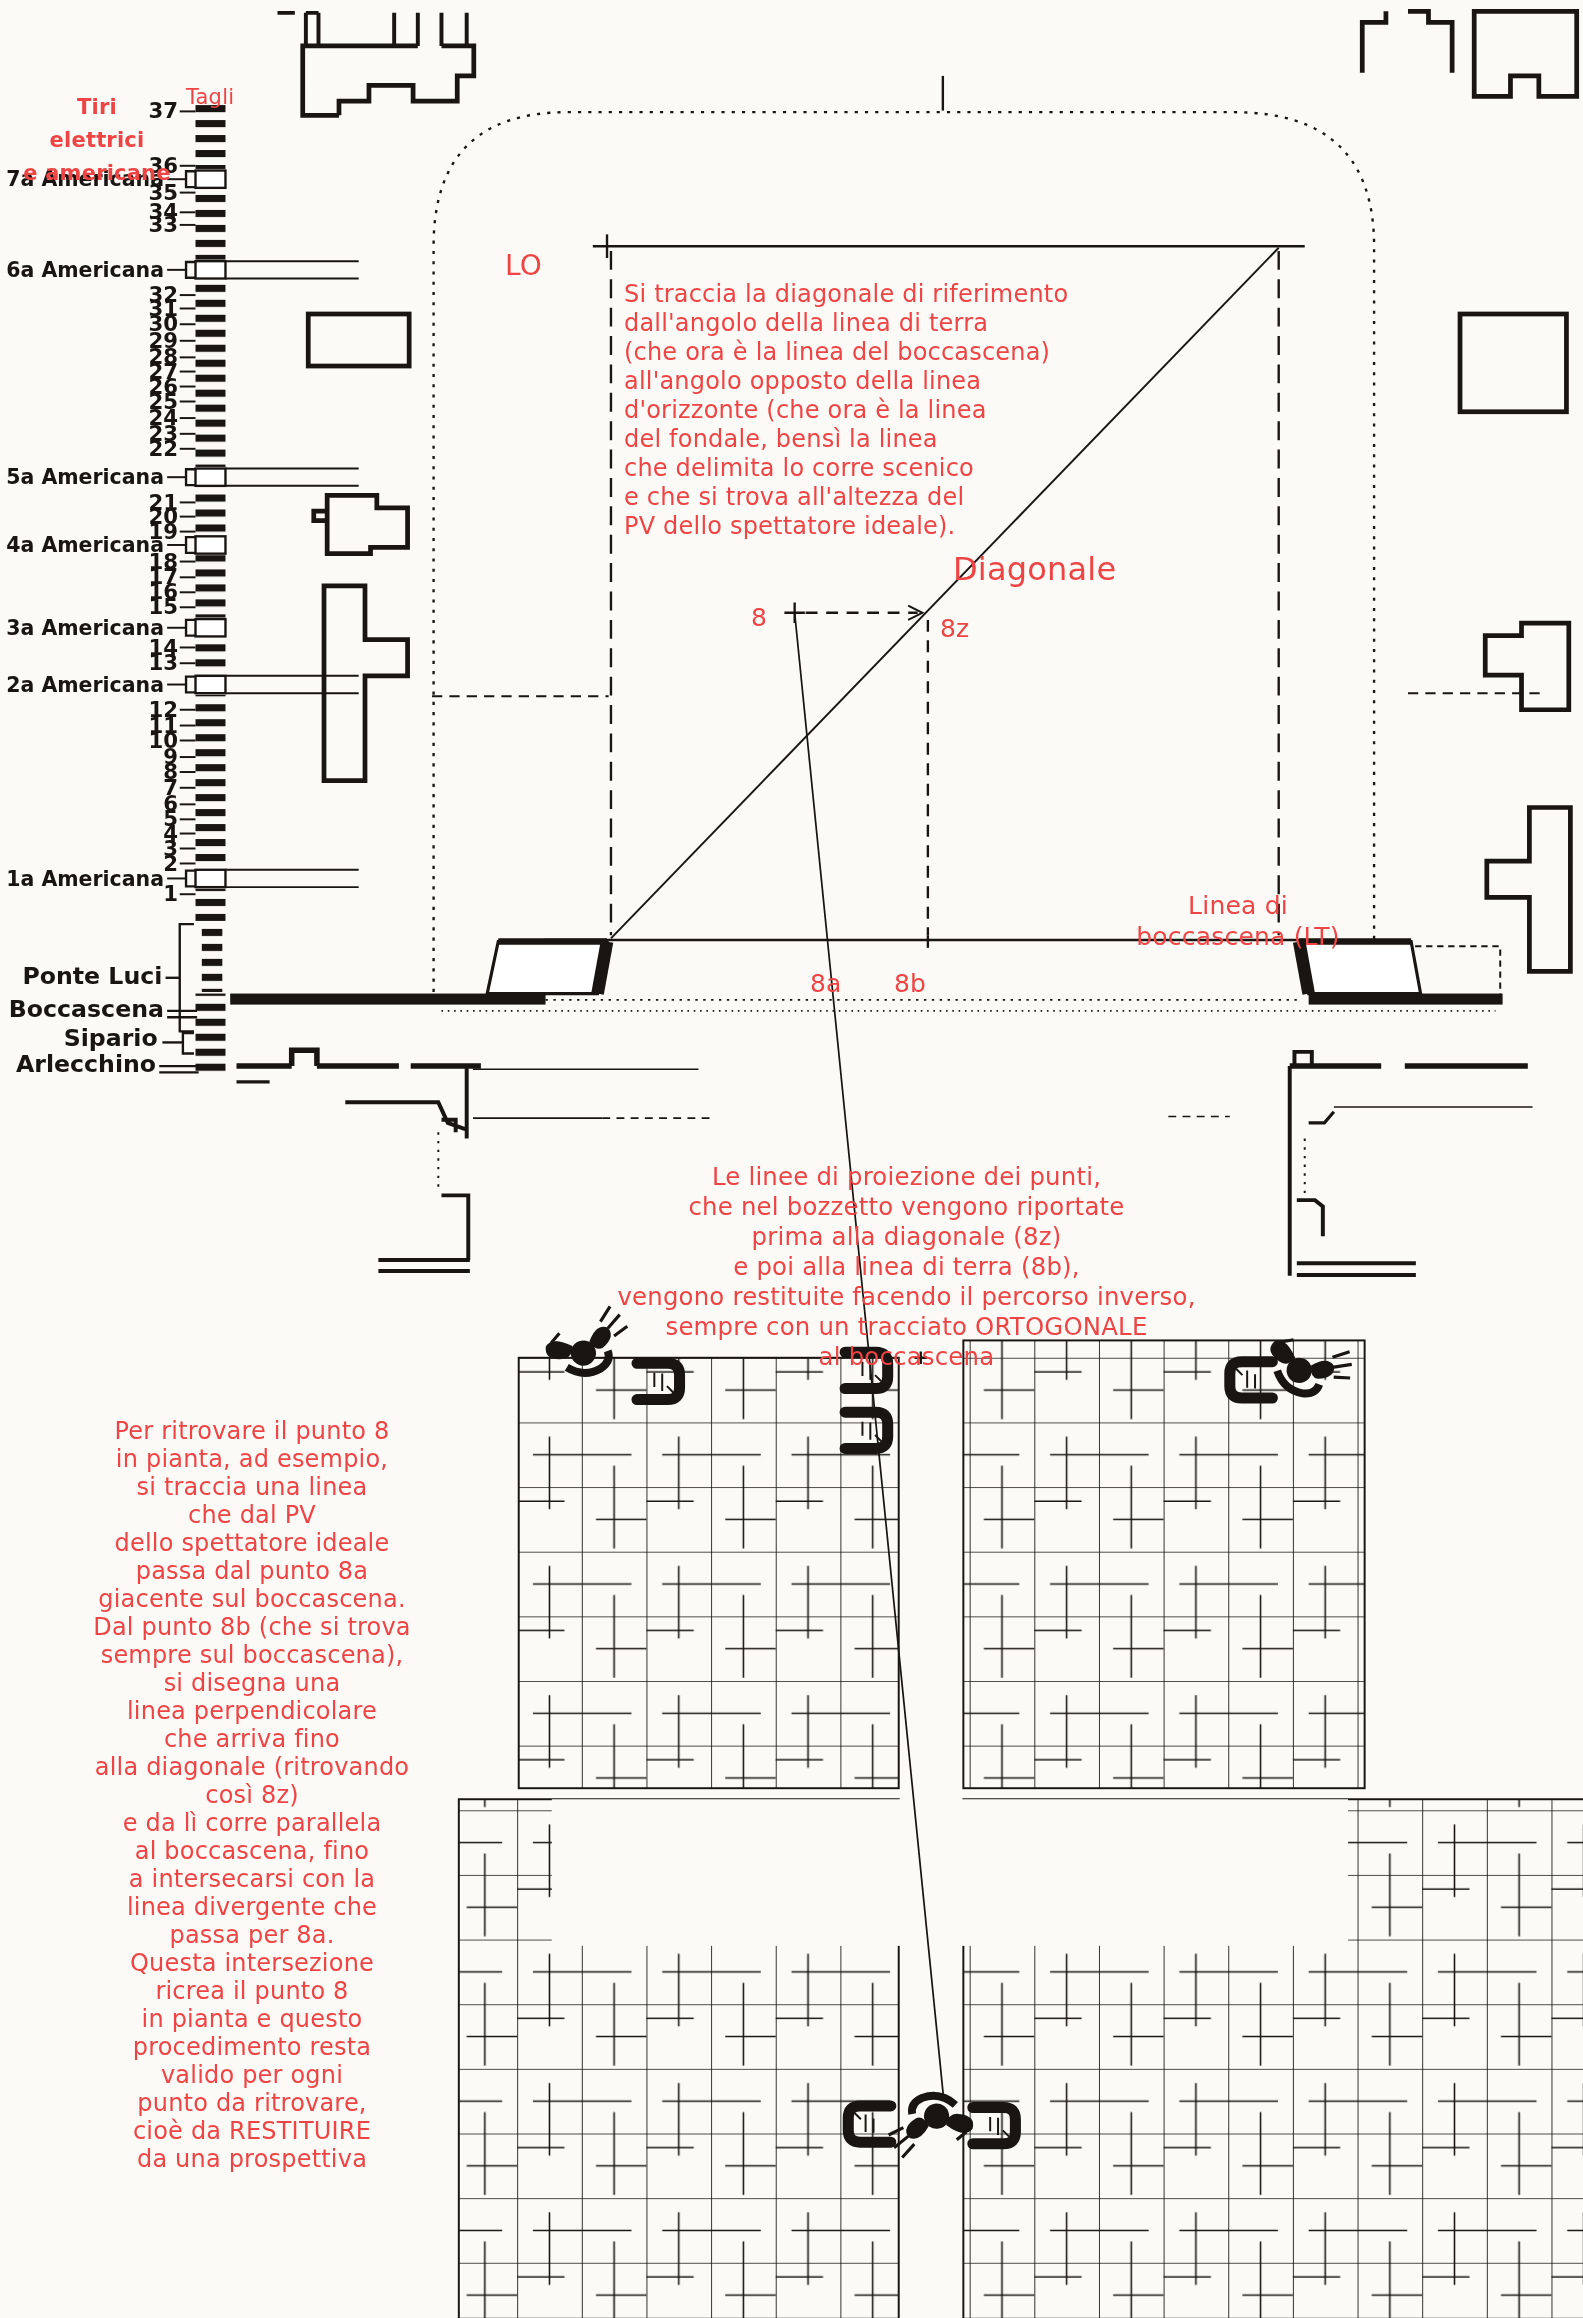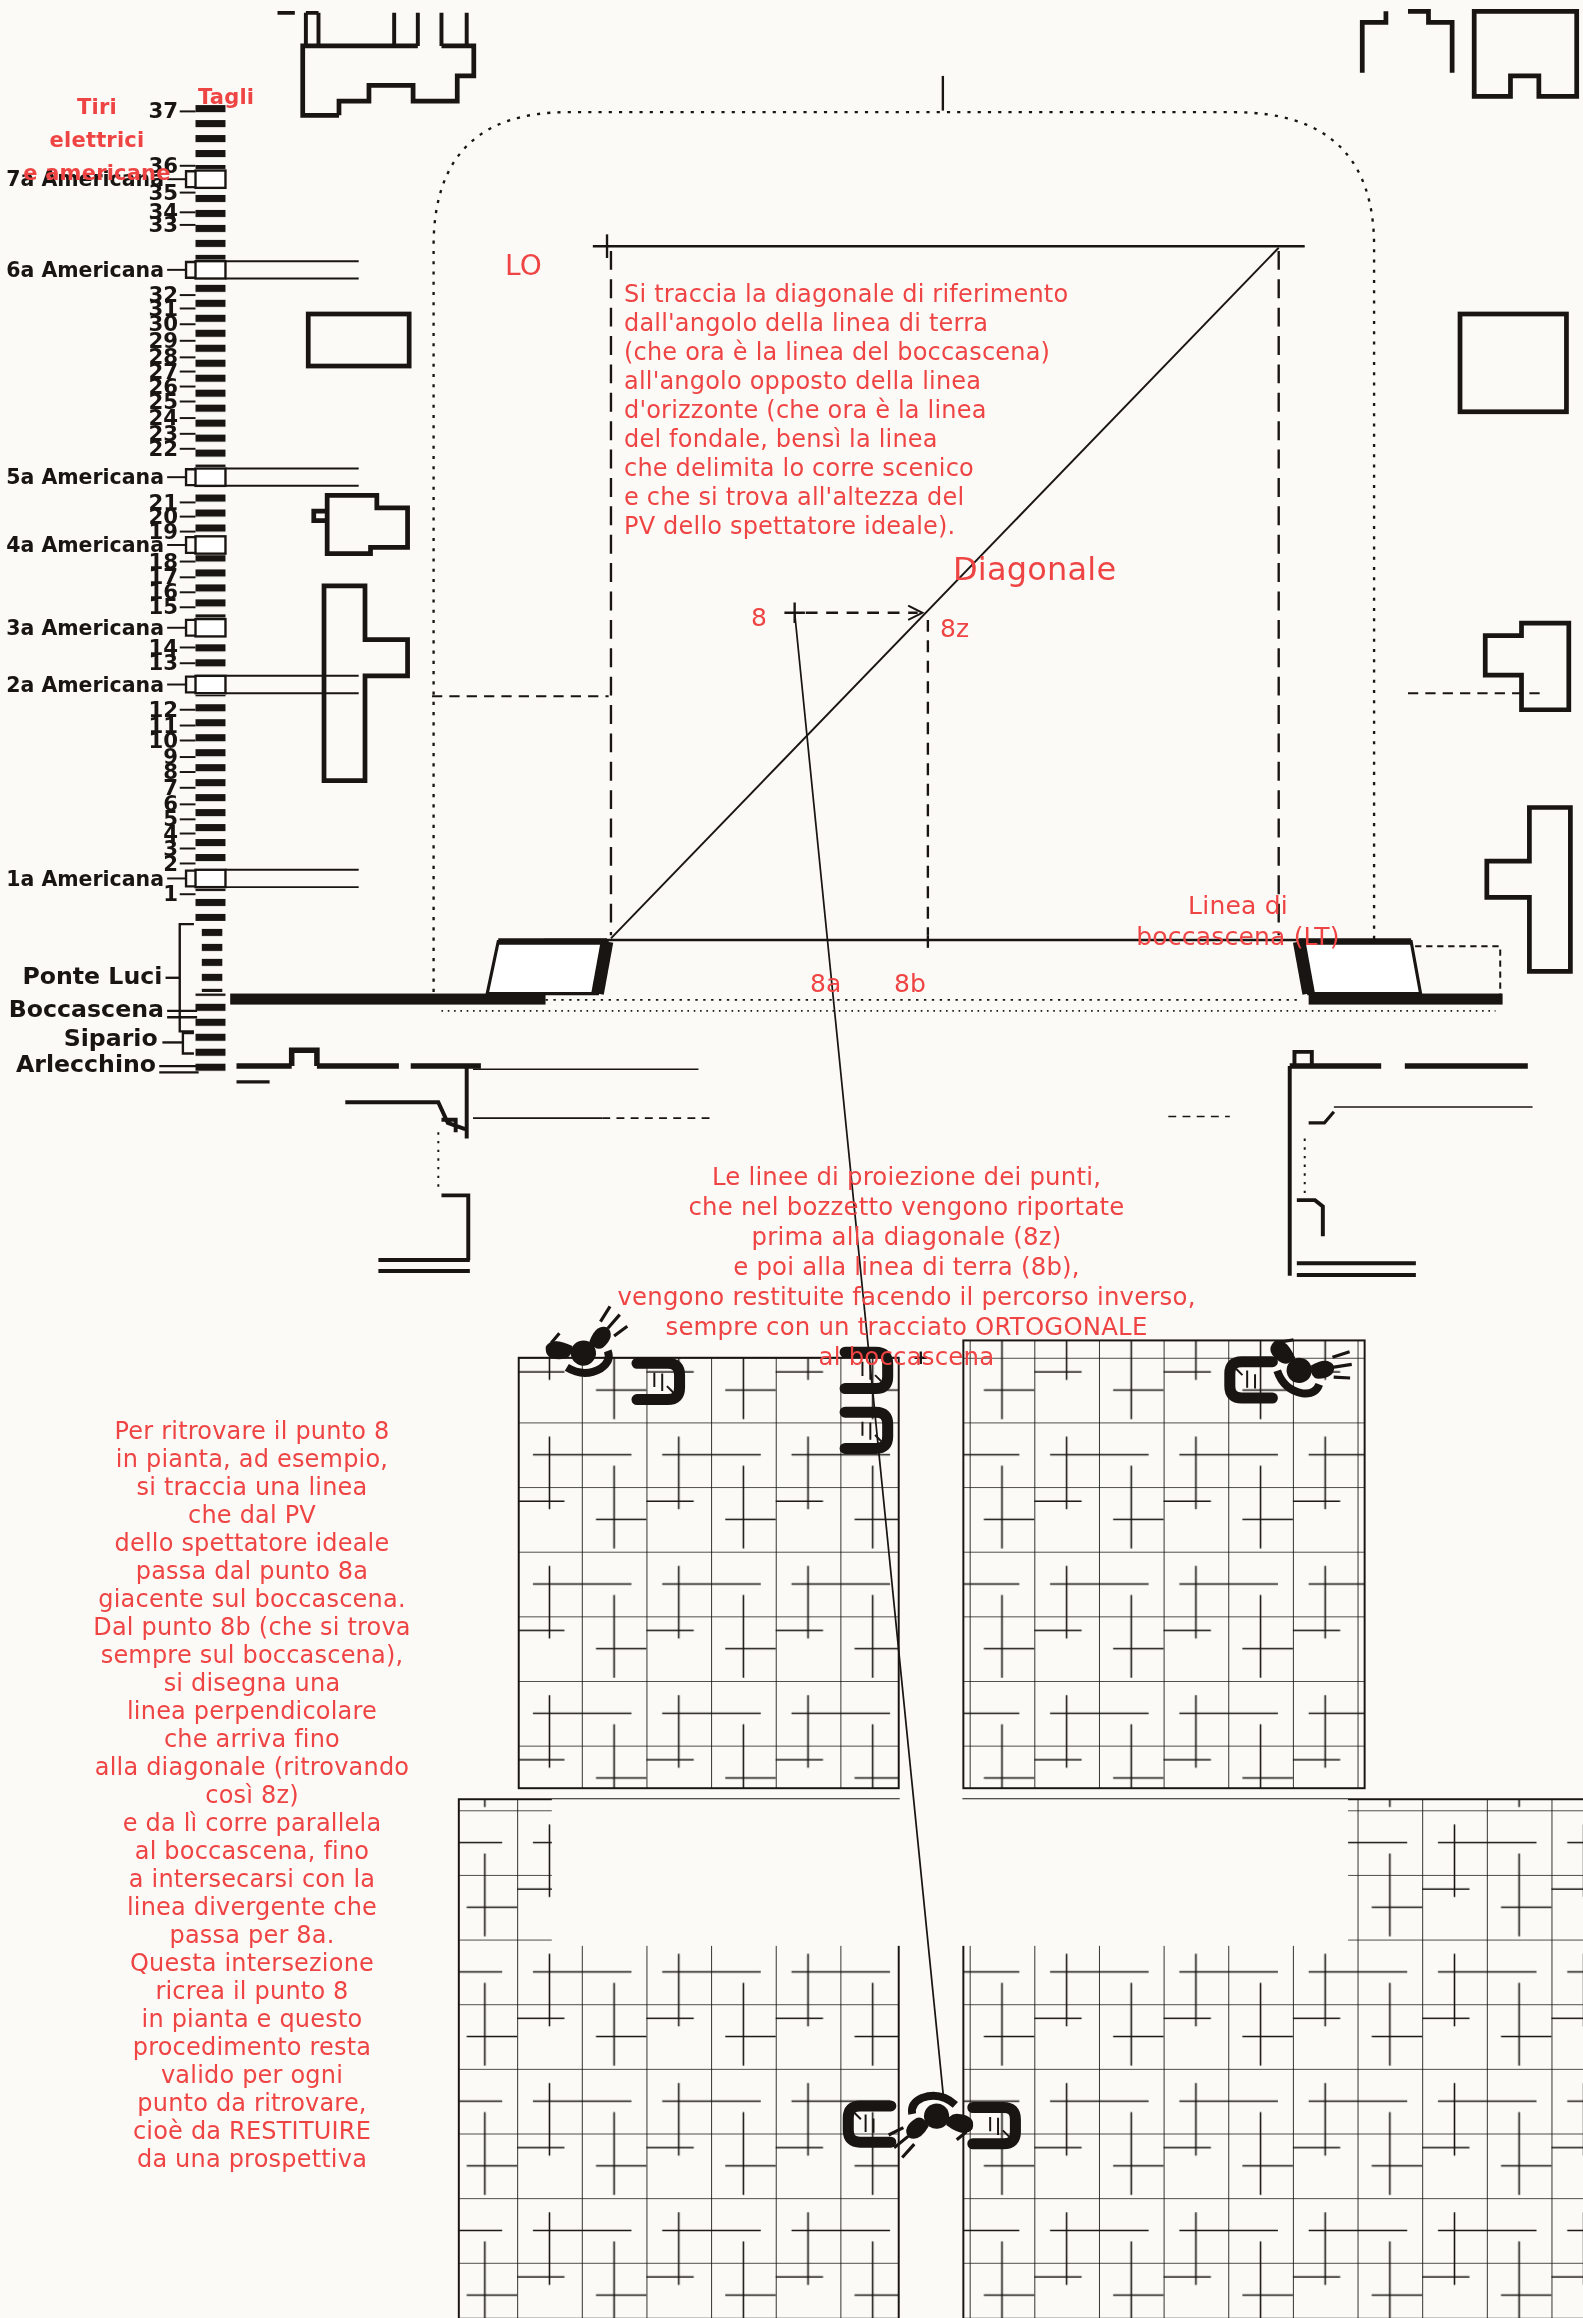--- a/index.html
+++ b/index.html
@@ -280,21 +280,21 @@
     <use href="#chair" transform="translate(1228,2660) rotate(90,36,36)"></use>
     <use href="#fig" transform="translate(740,1716) rotate(-20)"></use>
     <use href="#fig" transform="translate(1648,1738) rotate(20)"></use>
     <use href="#fig" transform="translate(1188,2684) rotate(170)"></use>
   </g>
 </svg>
 
 <div class="t c" style="left:14px;top:71px;width:166px;font-size:21px;line-height:33px;font-weight:bold;">Tiri
 elettrici
 e americane</div>
-<div class="t" style="left:198px;top:65px;font-size:21px;font-weight:bold;">Tagli</div>
+<div class="t" style="left:186px;top:65px;font-size:21px;font-weight:normal;">Tagli</div>
 
 <div class="t" style="left:505px;top:229px;font-size:28px;">LO</div>
 
 <div class="t l" style="left:624px;top:260px;width:552px;font-size:24px;line-height:29px;">Si traccia la diagonale di riferimento
 dall'angolo della linea di terra
 (che ora è la linea del boccascena)
 all'angolo opposto della linea
 d'orizzonte (che ora è la linea
 del fondale, bensì la linea
 che delimita lo corre scenico

